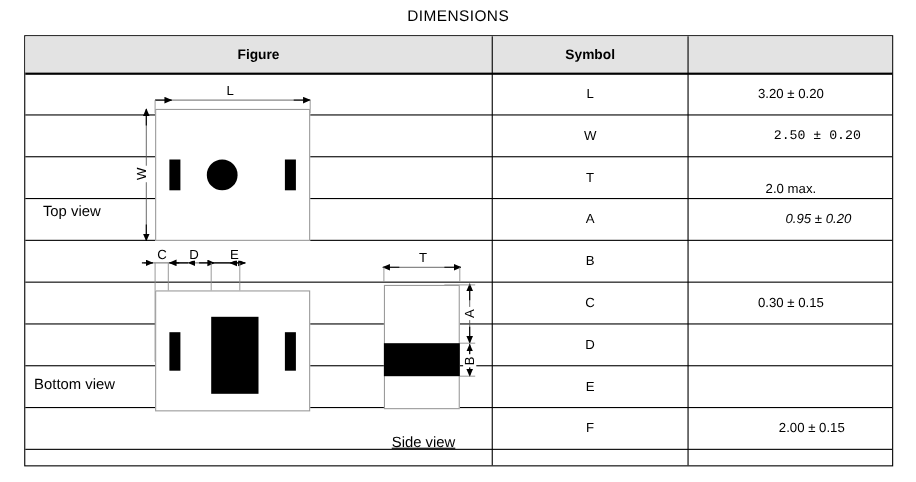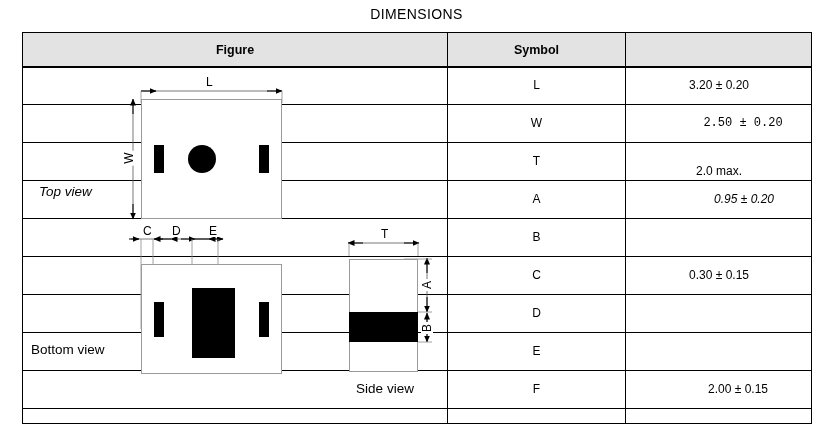--- a/index.html
+++ b/index.html
@@ -180,21 +180,21 @@
 
         <line x1="404" y1="248" x2="404" y2="275" stroke="#555" stroke-width="0.8"></line>
         <line x1="404" y1="258" x2="404" y2="247" stroke="#000" stroke-width="1" marker-end="url(#ah)"></line>
         <line x1="404" y1="266" x2="404" y2="276" stroke="#000" stroke-width="1" marker-end="url(#ah)"></line>
 
         <line x1="381" y1="193" x2="409" y2="193" stroke="#8c8c8c" stroke-width="0.8"></line>
         <line x1="381" y1="246" x2="409" y2="246" stroke="#8c8c8c" stroke-width="0.8"></line>
         <line x1="381" y1="276" x2="409" y2="276" stroke="#8c8c8c" stroke-width="0.8"></line>
       </svg>
 
-      <div class="viewlabel" style="left:16px;top:118px;font-style:italic;">Top view</div>
+      <div class="viewlabel" style="left:16px;top:118px;">Top view</div>
 
       <div class="dimlabel" style="left:181px;top:10px;">L</div>
       <div class="dimlabel vert" style="left:98px;top:86px;">W</div>
 
       <div class="outline" style="left:118px;top:33px;width:141px;height:120px;"></div>
       <div class="pad" style="left:131px;top:79px;width:10px;height:28px;"></div>
       <div class="pad" style="left:236px;top:79px;width:10px;height:28px;"></div>
       <div class="pad" style="left:165px;top:79px;width:28px;height:28px;border-radius:50%;"></div>
 
       <div class="viewlabel" style="left:8px;top:276px;">Bottom view</div>
@@ -202,21 +202,21 @@
       <div class="dimlabel" style="left:118px;top:159px;">C</div>
       <div class="dimlabel" style="left:147px;top:159px;">D</div>
       <div class="dimlabel" style="left:184px;top:159px;">E</div>
       <div class="dimlabel vert" style="left:202px;top:251px;">F</div>
 
       <div class="outline" style="left:118px;top:198px;width:141px;height:110px;"></div>
       <div class="pad" style="left:131px;top:236px;width:10px;height:35px;"></div>
       <div class="pad" style="left:236px;top:236px;width:10px;height:35px;"></div>
       <div class="pad" style="left:169px;top:222px;width:43px;height:70px;"></div>
 
-      <div class="sideviewlabel" style="left:326px;top:315px;width:72px;">Side view</div>
+      <div class="sideviewlabel" style="left:326px;top:328px;width:72px;text-decoration:underline;">Side view</div>
 
       <div class="dimlabel" style="left:356px;top:162px;">T</div>
       <div class="dimlabel vert" style="left:398px;top:213px;">A</div>
       <div class="dimlabel vert" style="left:398px;top:256px;">B</div>
 
       <div class="outline" style="left:326px;top:193px;width:69px;height:113px;"></div>
       <div class="pad" style="left:326px;top:246px;width:69px;height:30px;"></div>
     </div>
 
   </div>

